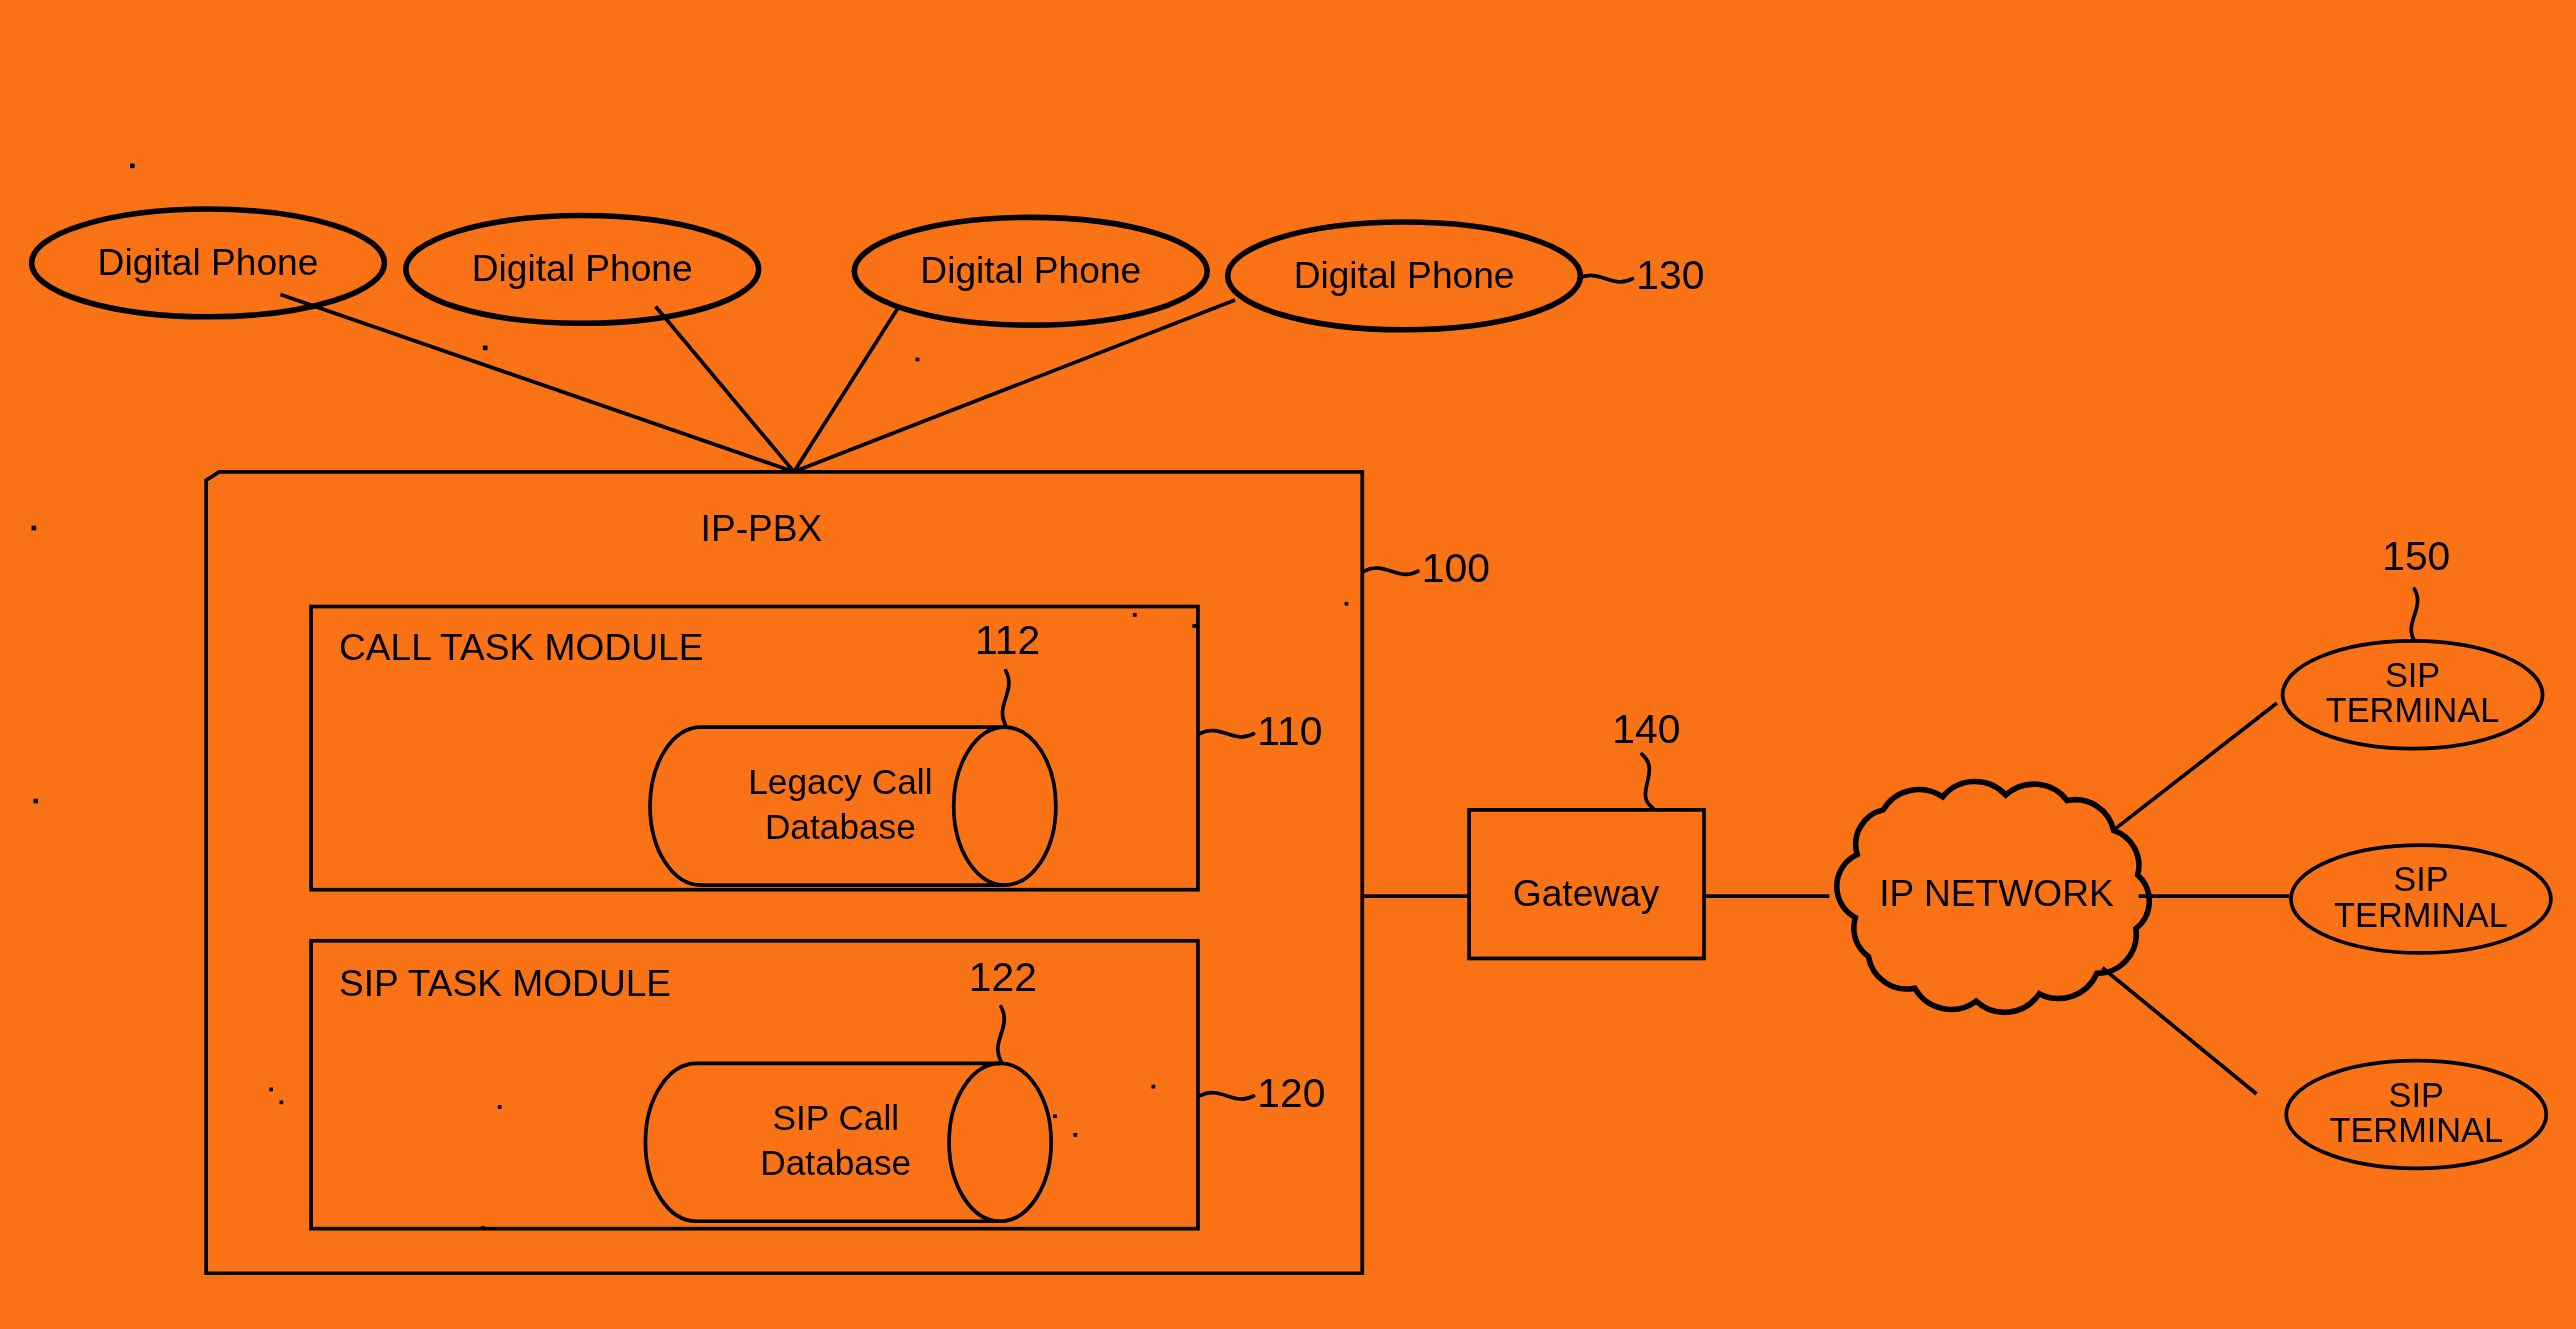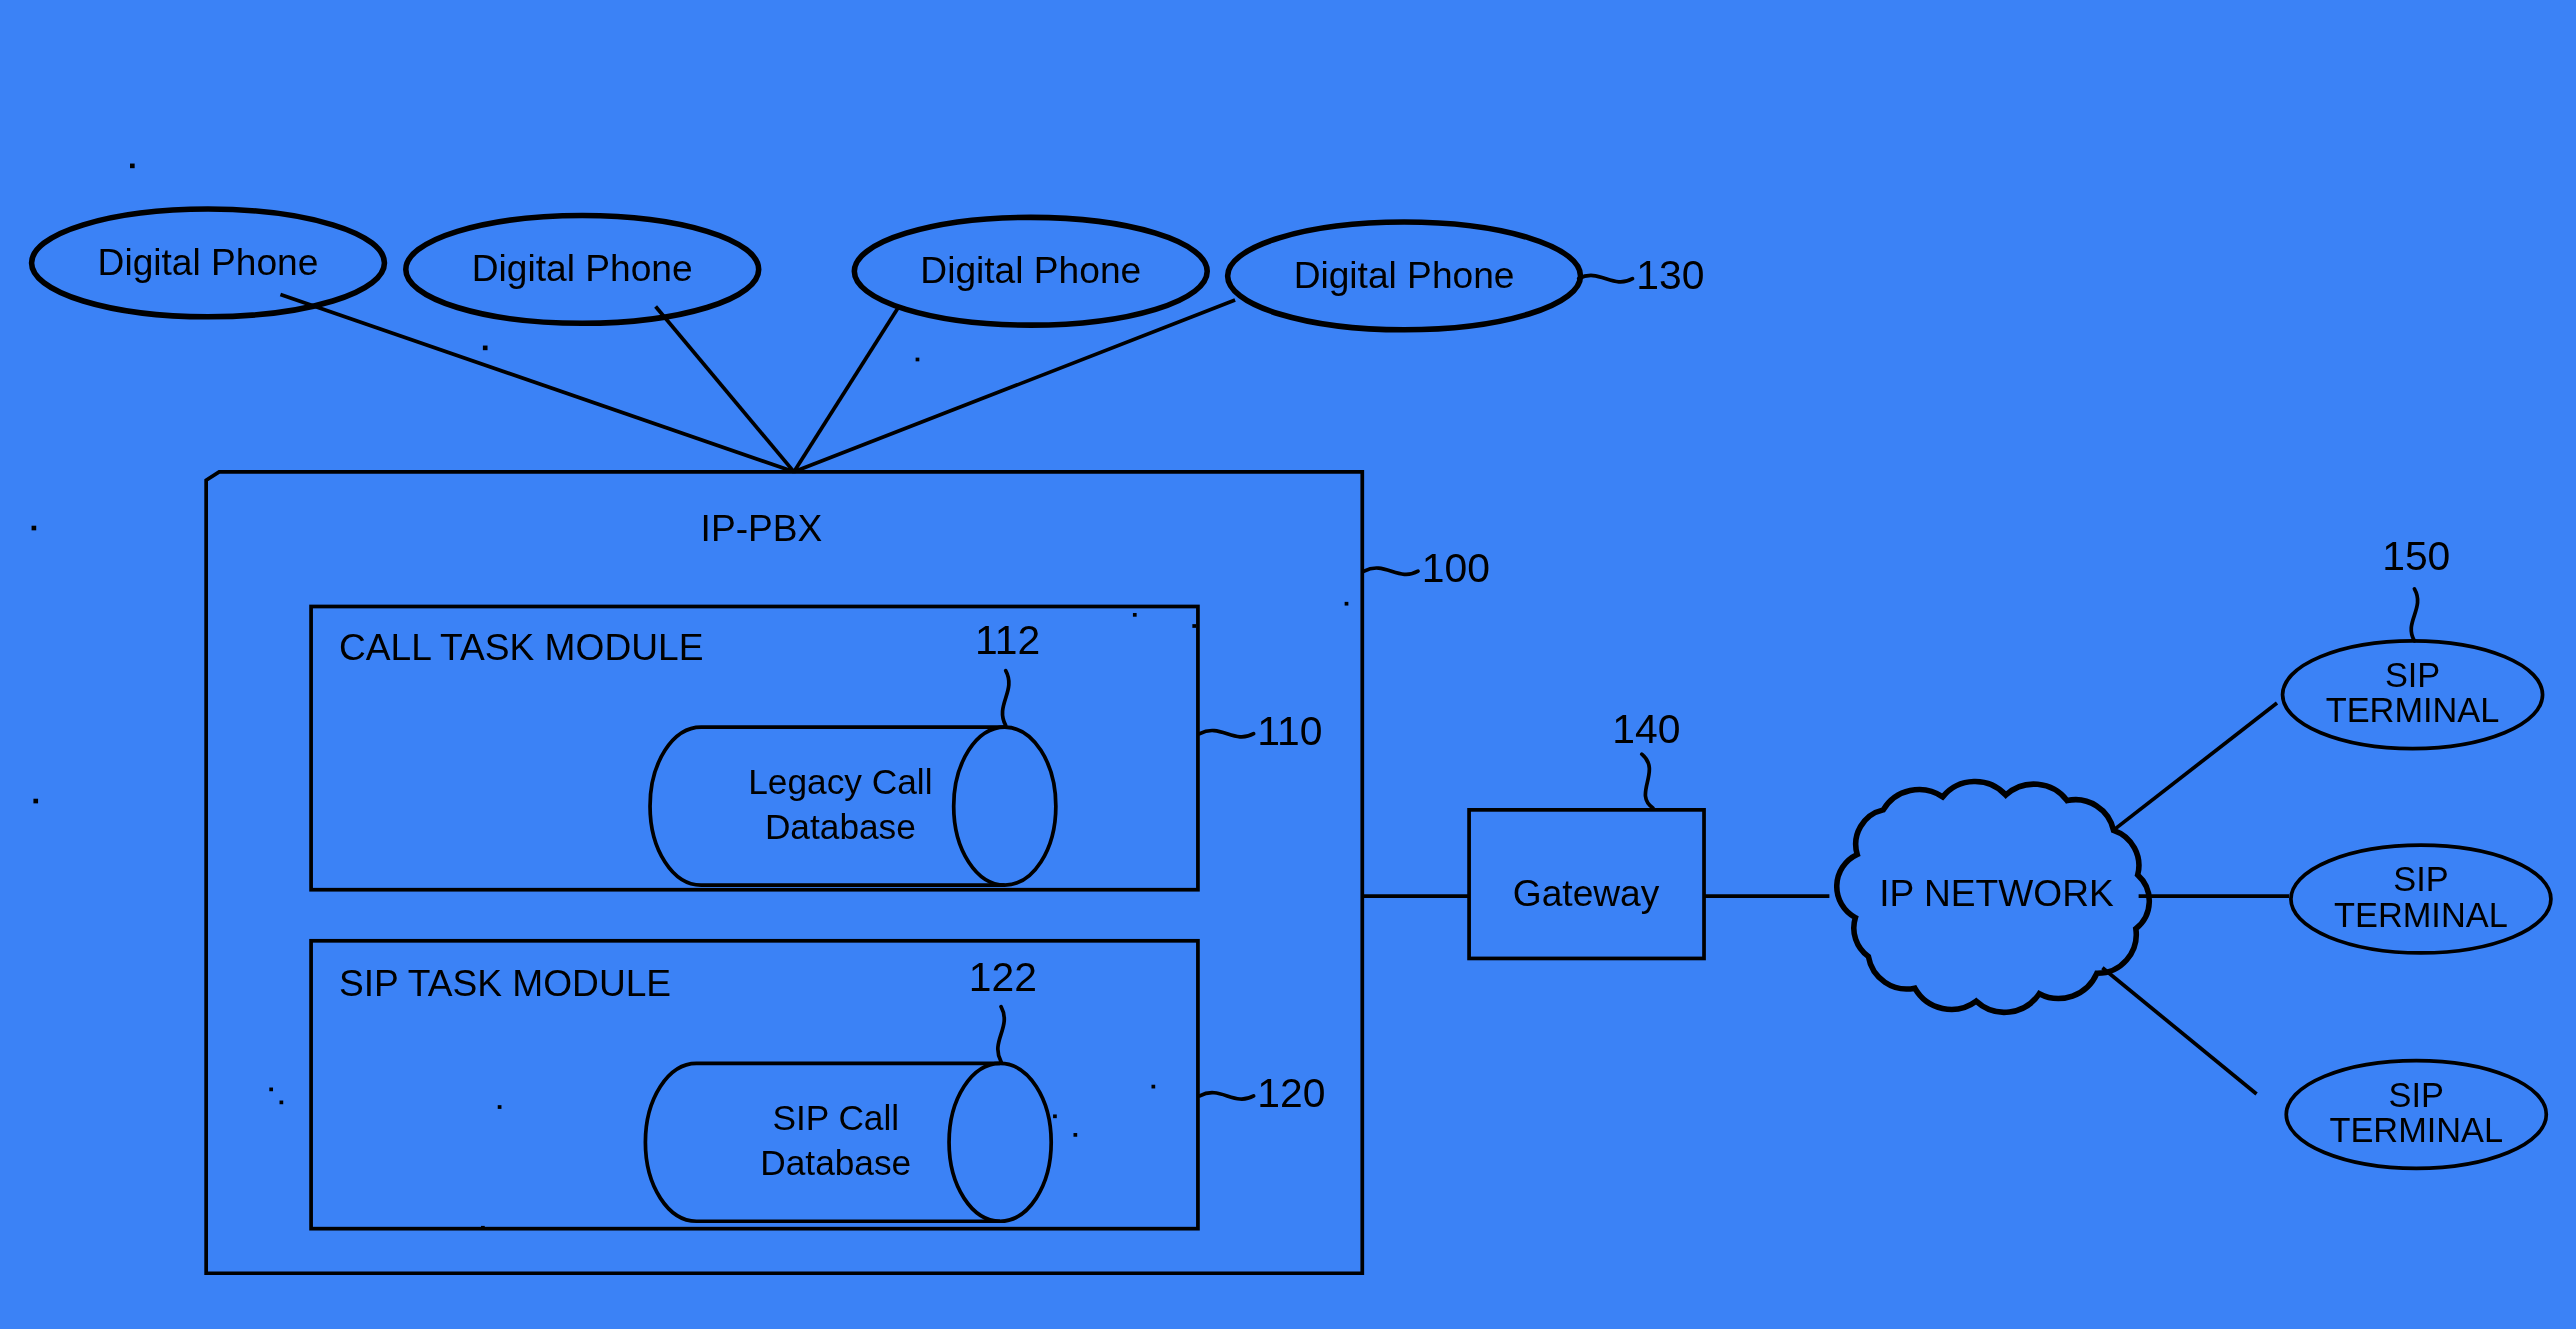--- a/index.html
+++ b/index.html
@@ -4,21 +4,21 @@
 <style>
   html, body {
     margin: 0;
     padding: 0;
     background: #ffffff;
   }
   #canvas {
     position: relative;
     width: 2576px;
     height: 1330px;
-    background: #3b82f6;
+    background: #f97316;
     overflow: hidden;
     font-family: "Liberation Sans", sans-serif;
   }
   #diagram-svg {
     position: absolute;
     left: 0;
     top: 0;
     width: 2576px;
     height: 1330px;
   }

